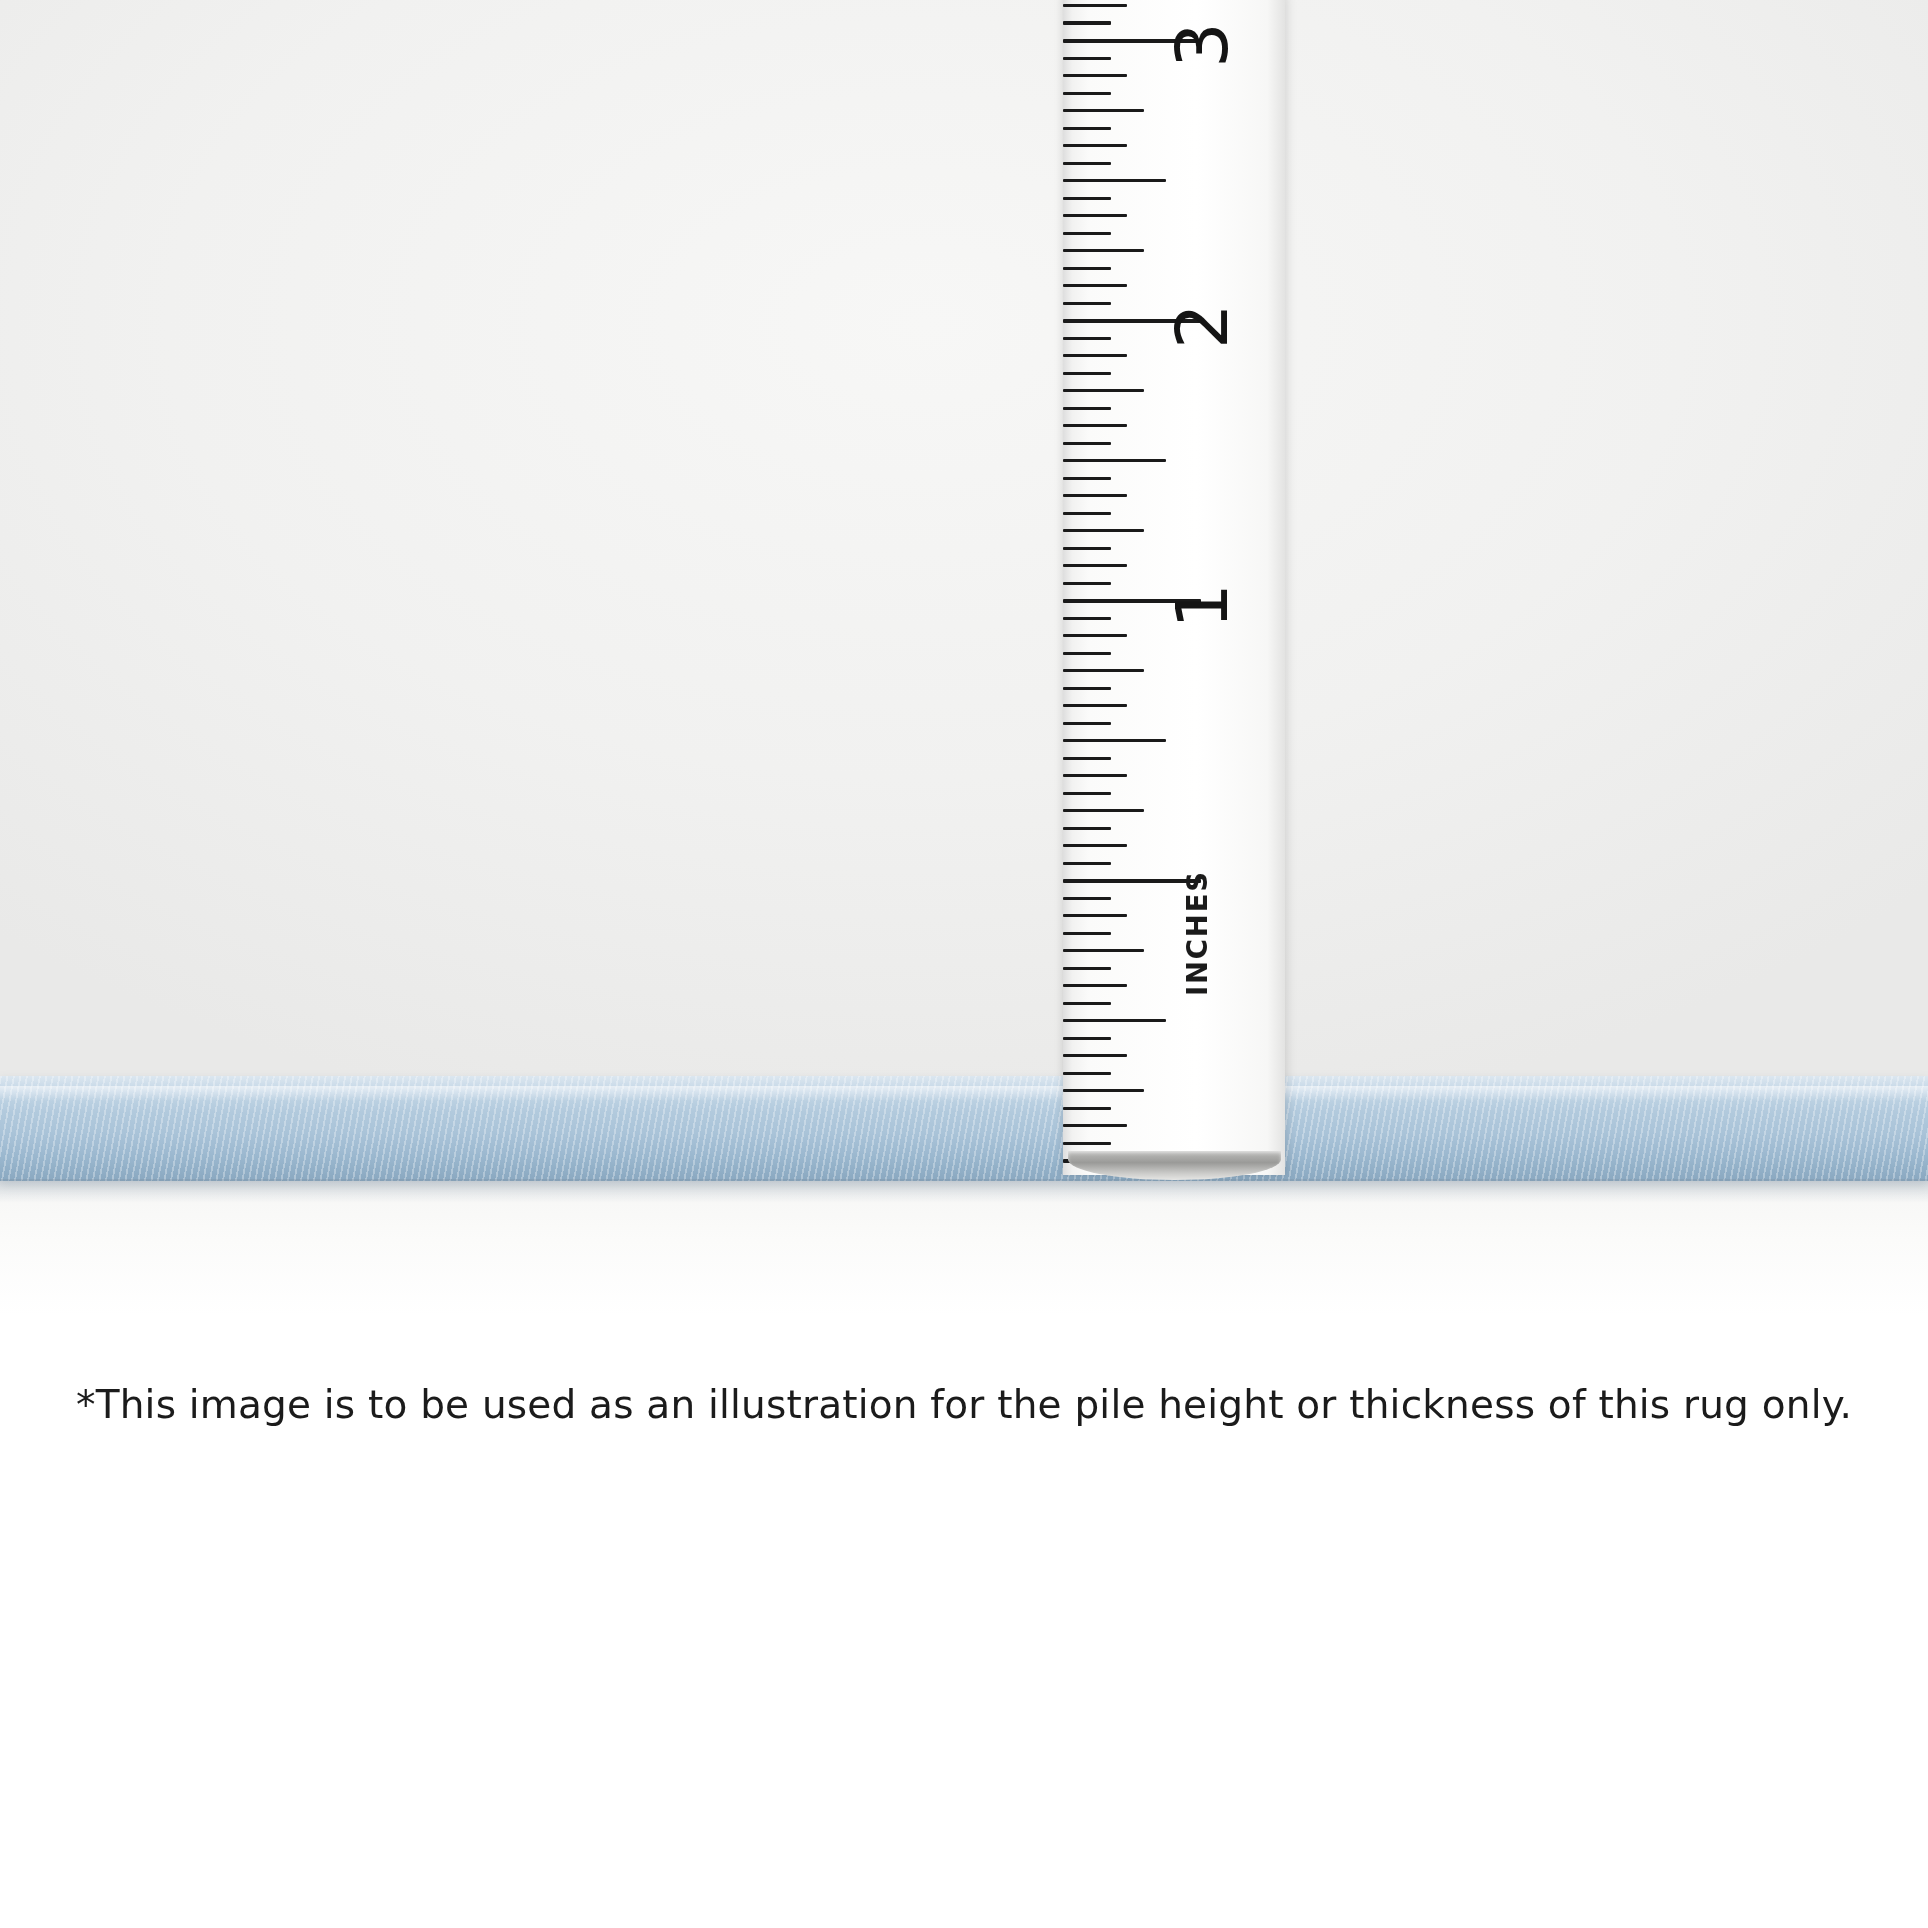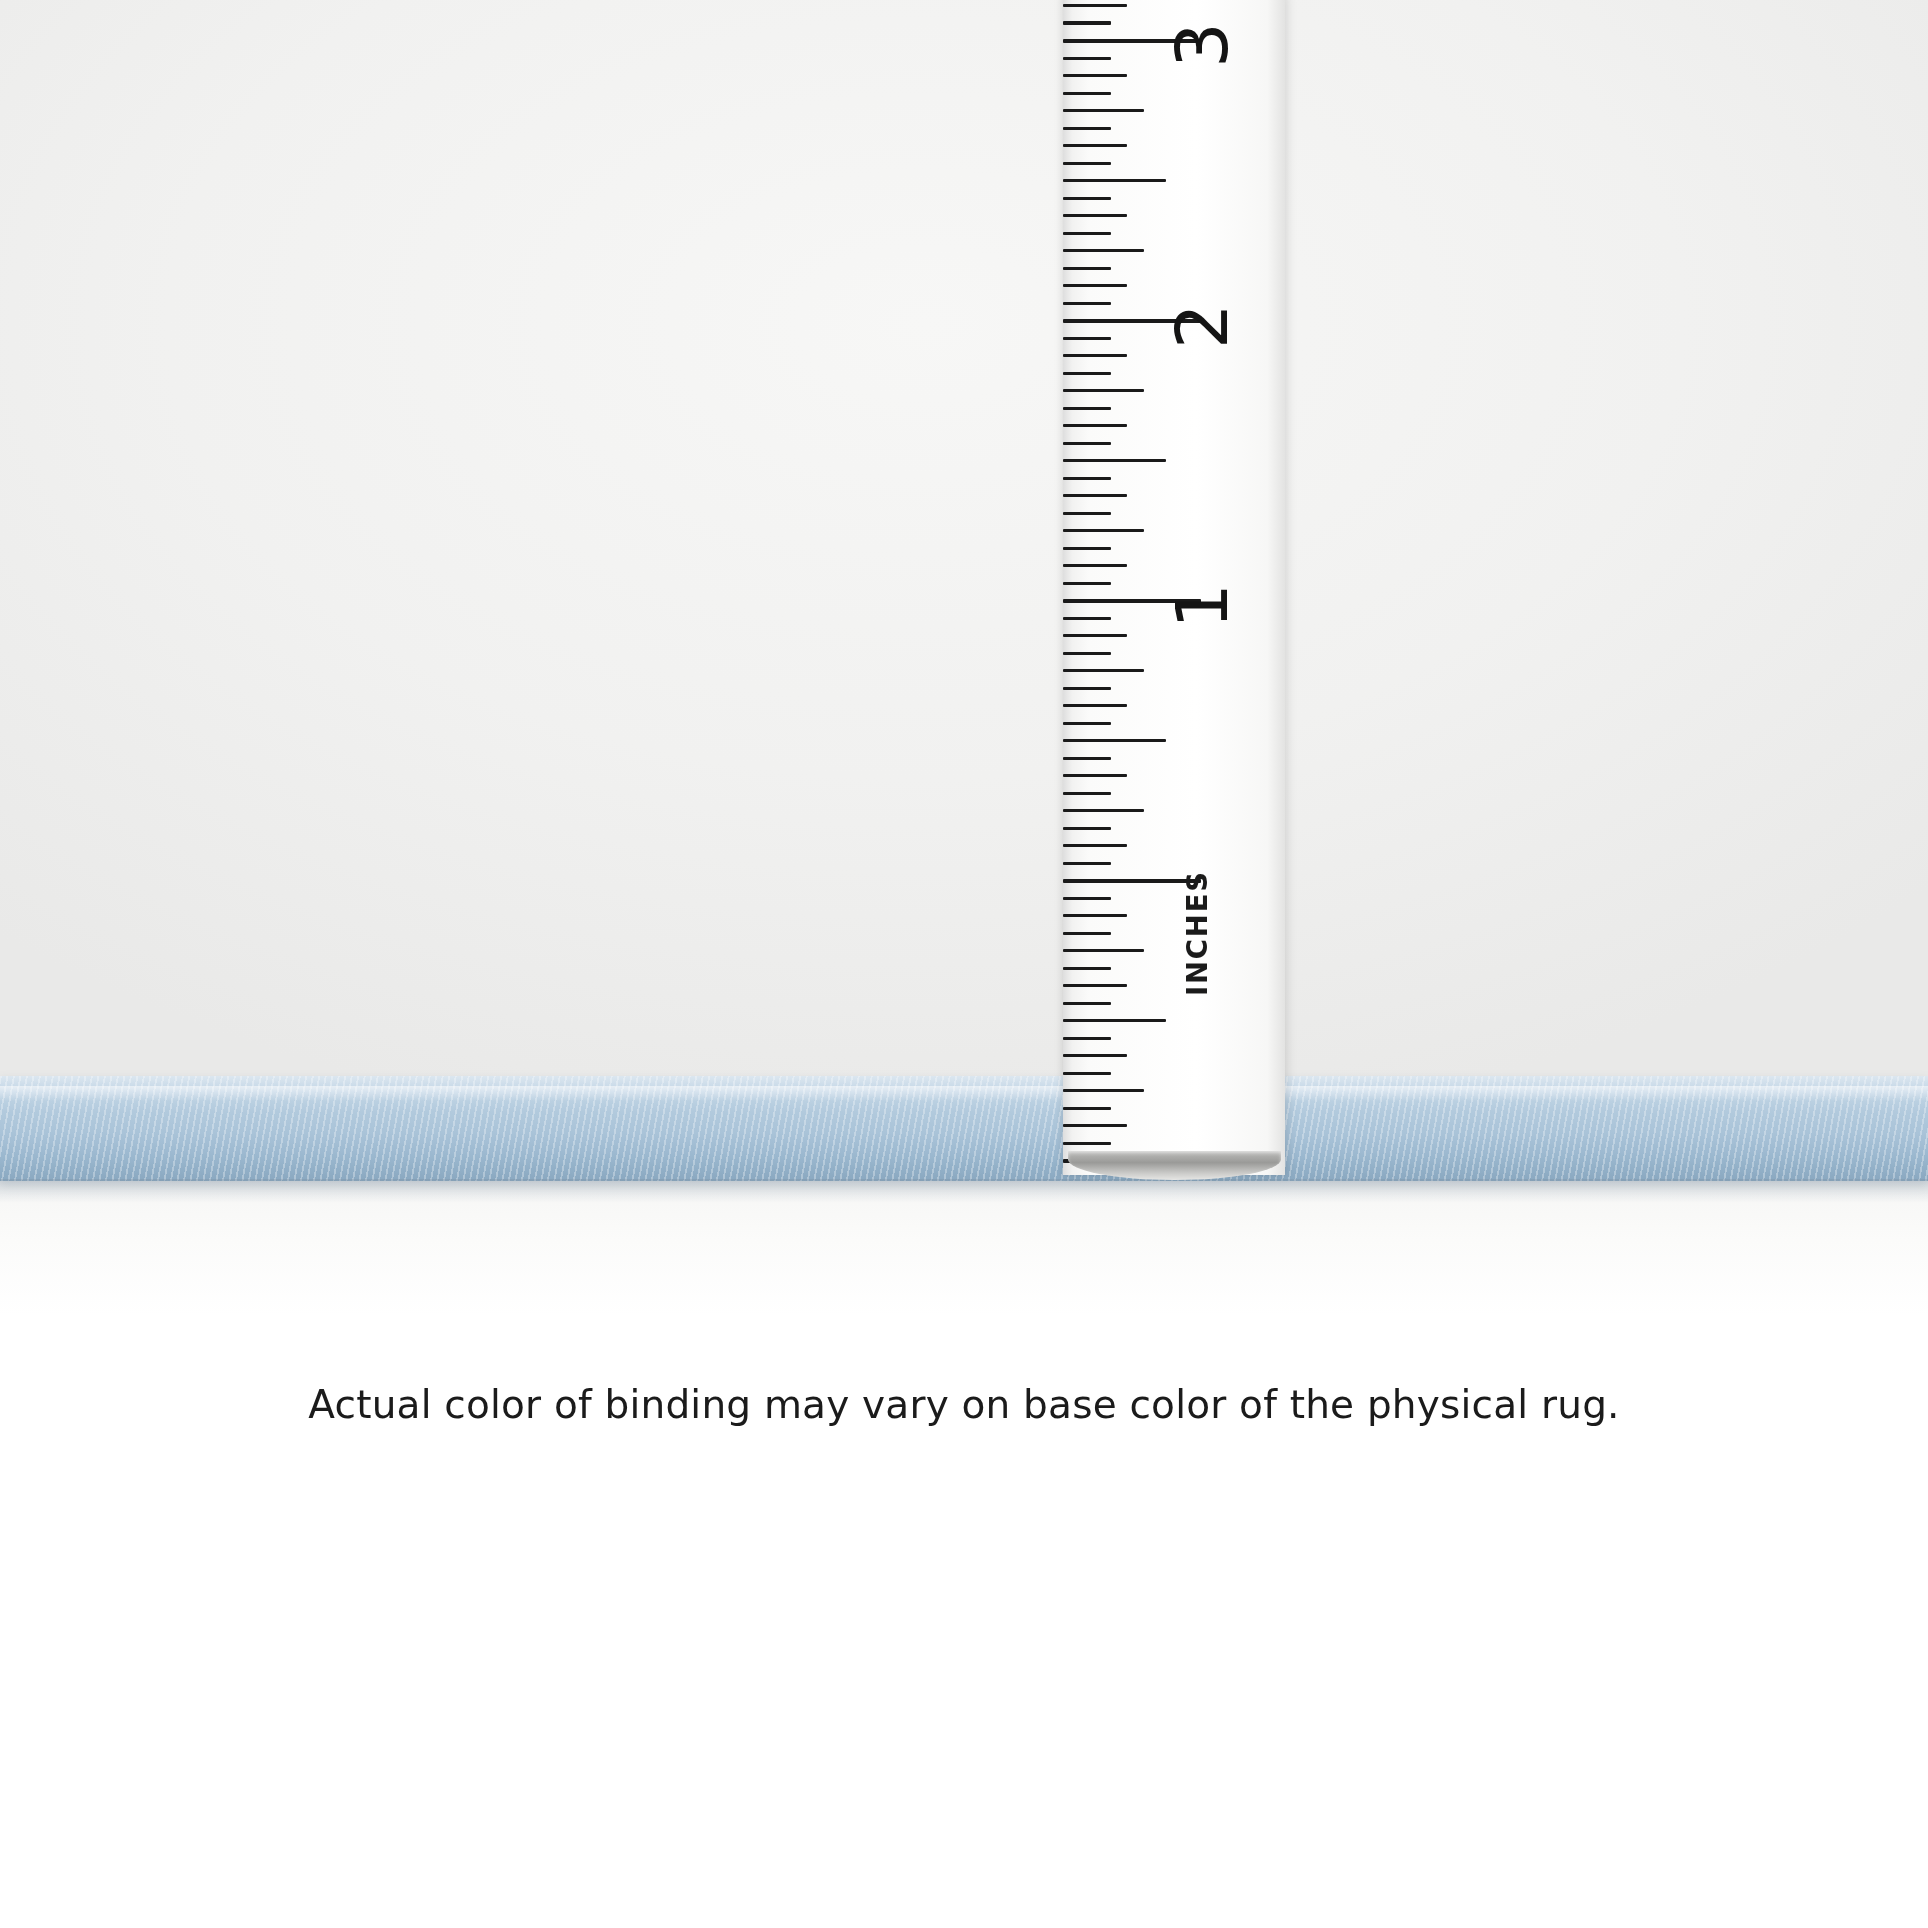--- a/index.html
+++ b/index.html
@@ -270,17 +270,17 @@
         </div>
       <div class="ruler-num" id="ruler-num-1" style="top: 634px;">1</div>
       <div class="ruler-num" id="ruler-num-2" style="top: 354px;">2</div>
       <div class="ruler-num" id="ruler-num-3" style="top: 73px;">3</div>
       <div class="ruler-inches-label">INCHES</div>
     </div>
     <div class="ruler-tip"></div>
   </div>
 
   <div class="caption">
-    <span class="line">Actual color of binding may vary on base color of the physical rug.</span>
+    <span class="line">*This image is to be used as an illustration for the pile height or thickness of this rug only.</span>
   </div>
 
 </div>
 
 
 </body></html>

